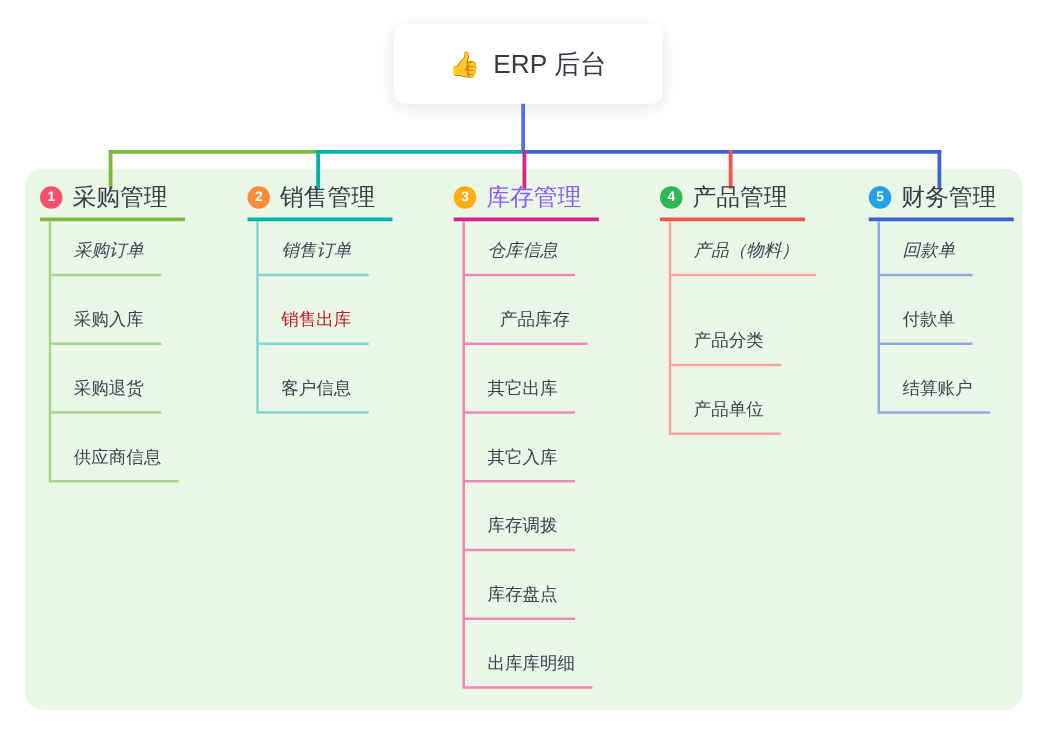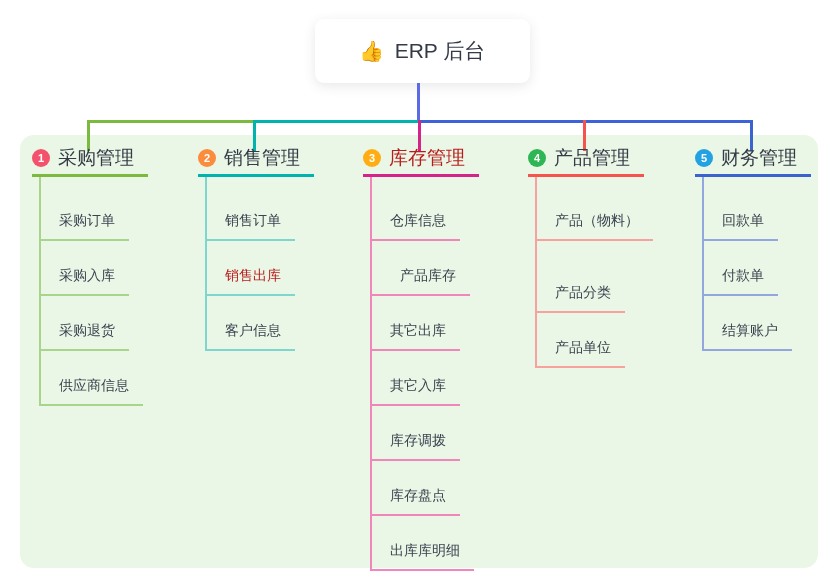--- a/index.html
+++ b/index.html
@@ -33,21 +33,21 @@
     color:#ffffff;font-size:11px;font-weight:bold;line-height:1;
   }
   .branch-label{font-size:19px;font-weight:500;}
   .children{margin-left:7px;border-left:2px solid;}
   .child{
     display:flex;align-items:flex-end;width:max-content;
     height:55px;box-sizing:border-box;
     padding:0 14px 9px 18px;border-bottom:2px solid;
     font-size:14px;
   }
-  .child:first-child{height:64px;}
+  .child:first-child{height:44px;font-style:italic;}
 </style>
 </head>
 <body>
 
 <div class="panel" style="background: rgb(234, 247, 230);"></div>
 
 <div class="root-node" style="color: rgb(52, 58, 70);">
   <span class="emoji">👍</span>
   <span>ERP 后台</span>
 </div>
@@ -83,21 +83,21 @@
       </div>
       <div class="children" style="border-left-color: rgb(126, 214, 206);">
         <div class="child" style="border-bottom-color: rgb(126, 214, 206); color: rgb(60, 66, 80);">销售订单</div>
         <div class="child" style="border-bottom-color: rgb(126, 214, 206); color: #b91c1c;">销售出库</div>
         <div class="child" style="border-bottom-color: rgb(126, 214, 206); color: rgb(60, 66, 80);">客户信息</div>
       </div>
     </div>
     <div class="branch-column" style="left: 363px;">
       <div class="branch-header" style="border-bottom-color: rgb(214, 35, 138);">
         <span class="badge" style="background: rgb(255, 173, 18);">3</span>
-        <span class="branch-label" style="color: #b91c1c;">库存管理</span>
+        <span class="branch-label" style="color: #8b5cf6;">库存管理</span>
       </div>
       <div class="children" style="border-left-color: rgb(239, 135, 187);">
         <div class="child" style="border-bottom-color: rgb(239, 135, 187); color: rgb(60, 66, 80);">仓库信息</div>
         <div class="child" style="border-bottom-color: rgb(239, 135, 187); color: rgb(60, 66, 80); padding-left: 28px;">产品库存</div>
         <div class="child" style="border-bottom-color: rgb(239, 135, 187); color: rgb(60, 66, 80);">其它出库</div>
         <div class="child" style="border-bottom-color: rgb(239, 135, 187); color: rgb(60, 66, 80);">其它入库</div>
         <div class="child" style="border-bottom-color: rgb(239, 135, 187); color: rgb(60, 66, 80);">库存调拨</div>
         <div class="child" style="border-bottom-color: rgb(239, 135, 187); color: rgb(60, 66, 80);">库存盘点</div>
         <div class="child" style="border-bottom-color: rgb(239, 135, 187); color: rgb(60, 66, 80);">出库库明细</div>
       </div>

